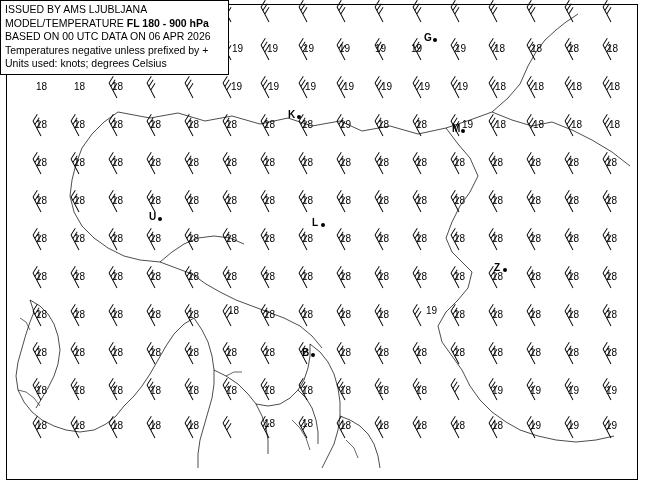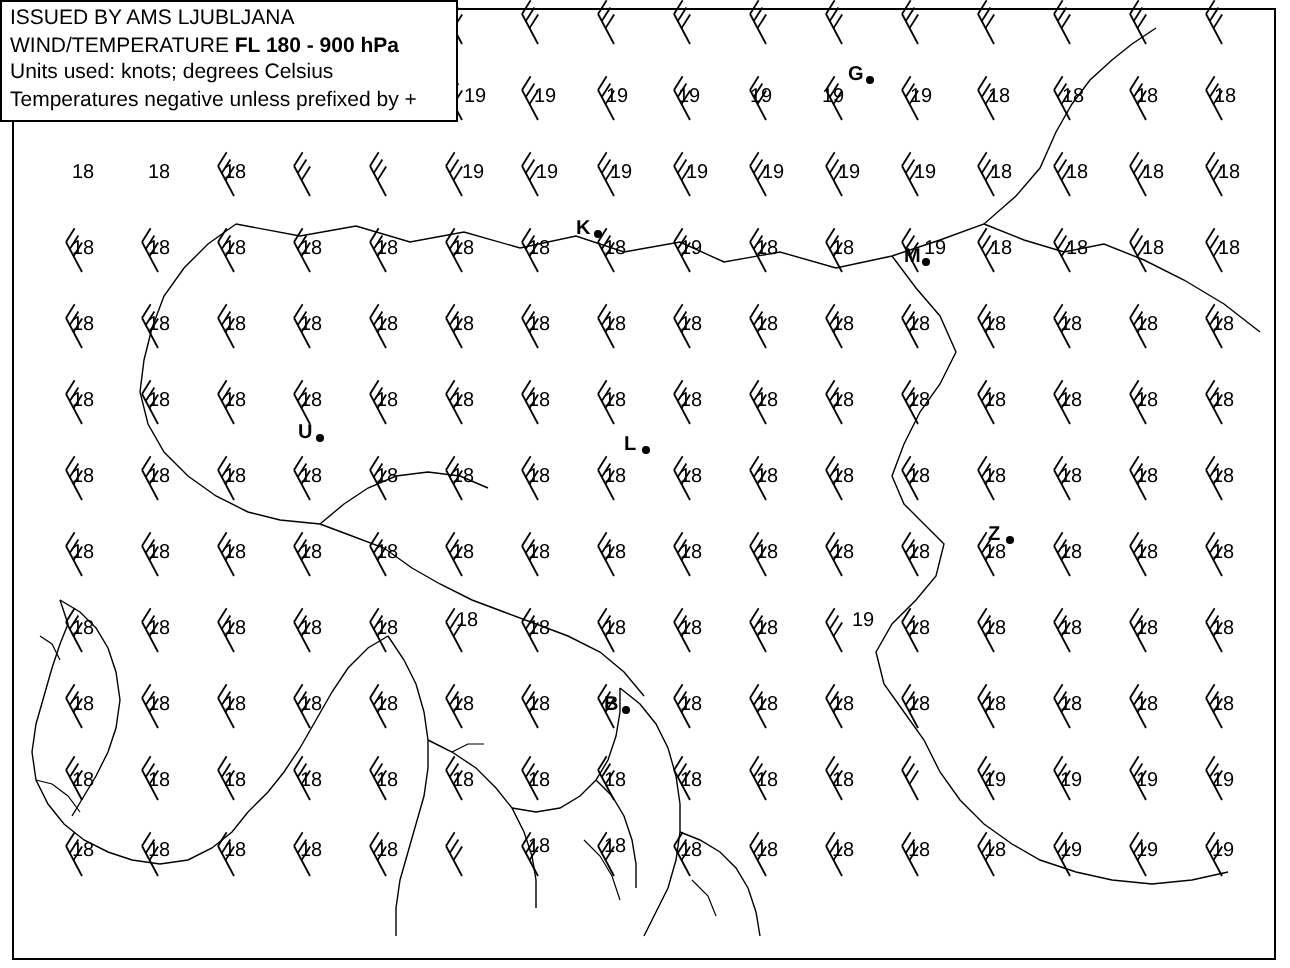--- a/index.html
+++ b/index.html
@@ -1129,23 +1129,24 @@
       <g transform="translate(611,438) rotate(-28)" stroke="#000" stroke-width="0.9" fill="none">
         <line x1="0" y1="0" x2="0" y2="-17"></line>
         <line x1="0" y1="-17" x2="7" y2="-21"></line>
         <line x1="0" y1="-13" x2="7" y2="-17"></line>
         <line x1="0" y1="-9" x2="7" y2="-13"></line>
       </g>
     </svg>
 
   <div class="legend">
     <div>ISSUED BY AMS LJUBLJANA</div>
-    <div><span>WIND/TEMPERATURE </span><span class="b">FL 180 - 900 hPa</span></div>
+    <div><span>MODEL/TEMPERATURE </span><span class="b">FL 180 - 900 hPa</span></div>
+    <div>BASED ON 00 UTC DATA ON 06 APR 2026</div>
+    <div>Temperatures negative unless prefixed by +</div>
     <div>Units used: knots; degrees Celsius</div>
-    <div>Temperatures negative unless prefixed by +</div>
   </div>
 
 
   <div id="labels">
       <div class="temp" style="left: 232px; top: 44px;">19</div>
       <div class="temp" style="left: 267px; top: 44px;">19</div>
       <div class="temp" style="left: 303px; top: 44px;">19</div>
       <div class="temp" style="left: 339px; top: 44px;">19</div>
       <div class="temp" style="left: 375px; top: 44px;">19</div>
       <div class="temp" style="left: 411px; top: 44px;">19</div>

